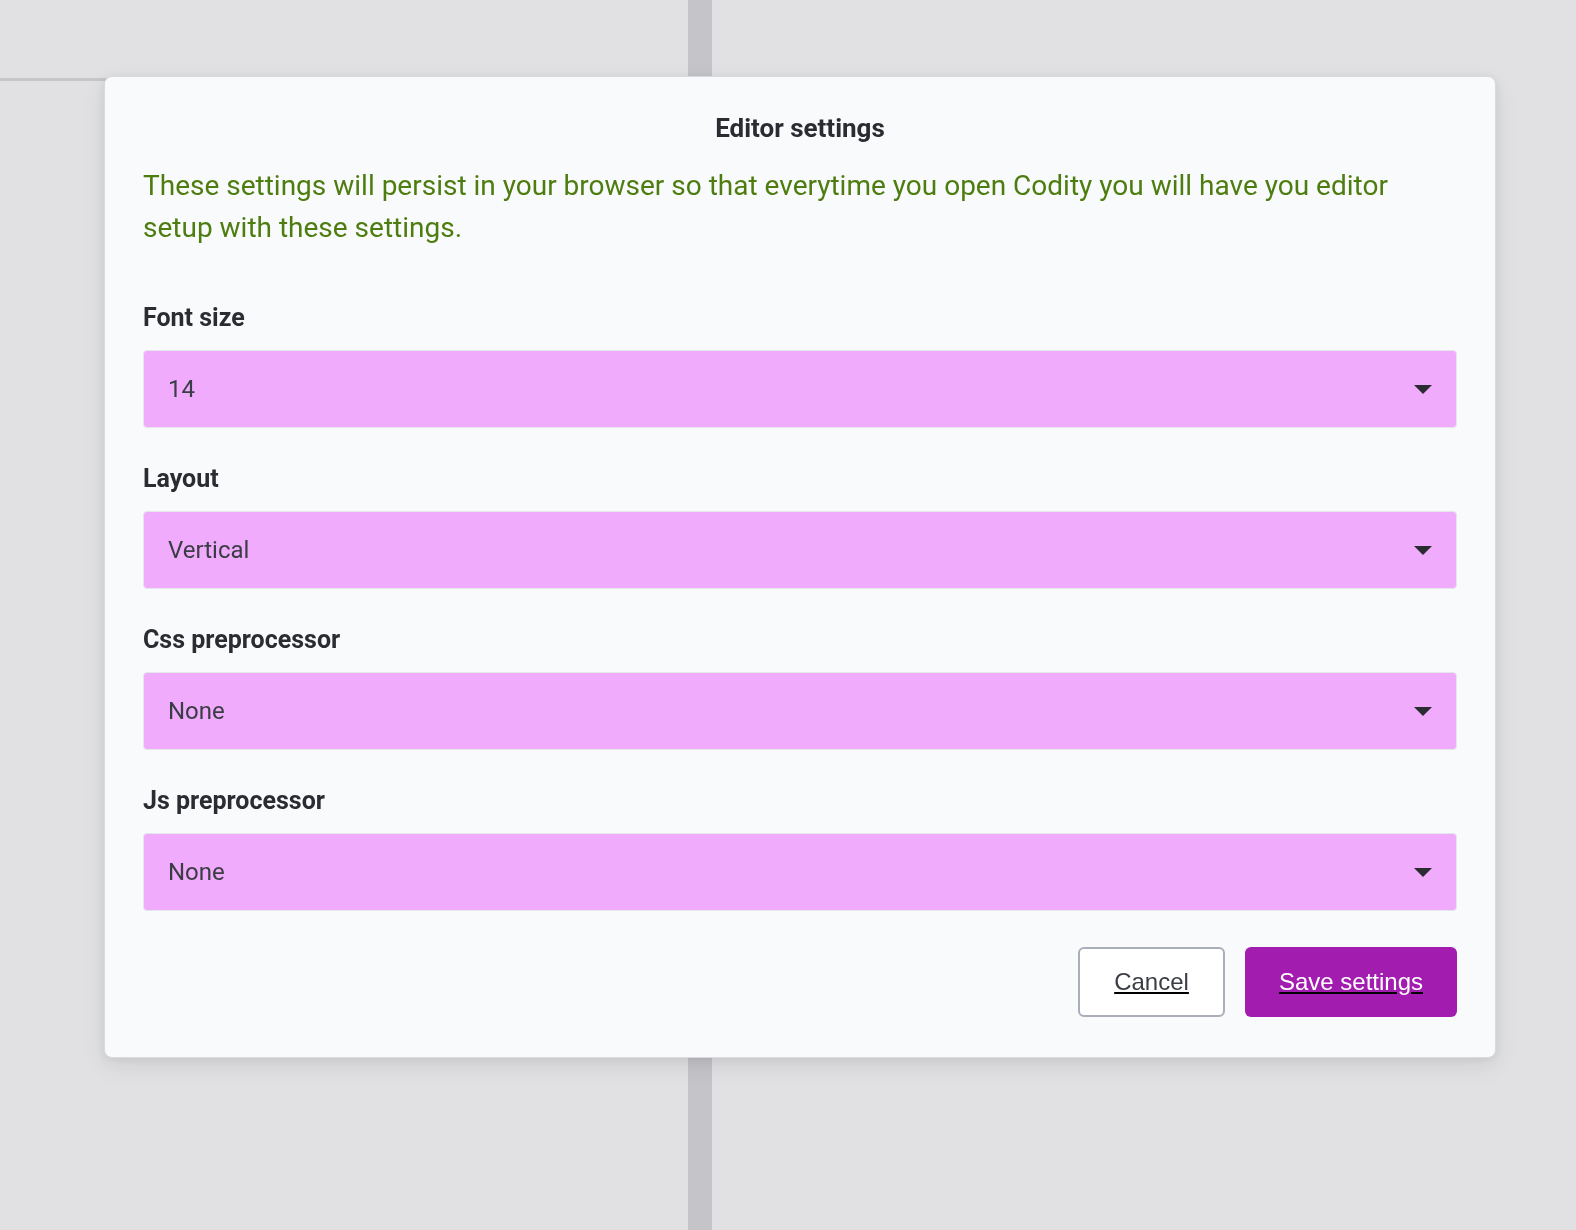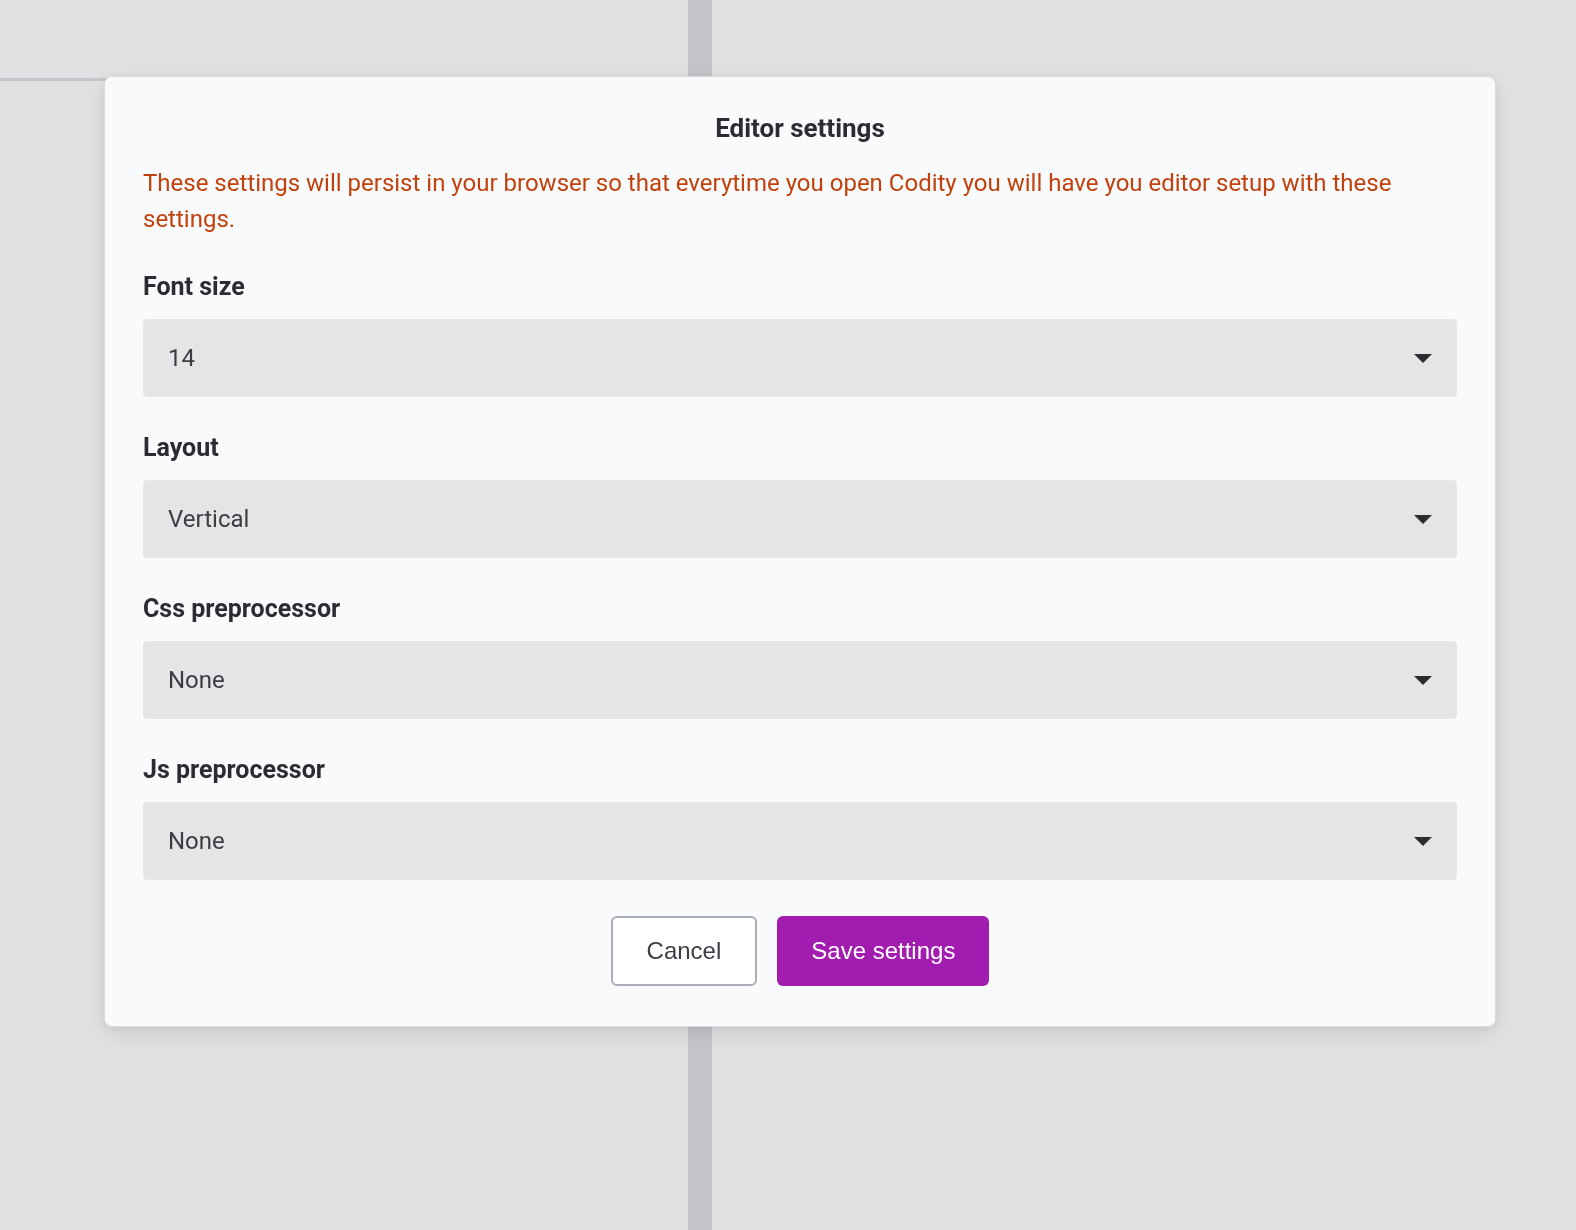--- a/index.html
+++ b/index.html
@@ -49,42 +49,42 @@
     
     .modal-title {
       text-align: center;
       font-size: 26px;
       font-weight: 700;
       color: #2a2c32;
       margin-bottom: 22px;
     }
     
     .modal-desc {
-      font-size: 24px;
-      color: #c2410c;
+      font-size: 28px;
+      color: #4d7c0f;
       line-height: 1.5;
-      margin-bottom: 35px;
+      margin-bottom: 54px;
     }
     
     .field {
       margin-bottom: 36px;
     }
     
     .field-label {
       font-size: 25px;
       color: #2a2c32;
       font-weight: 700;
       margin-bottom: 18px;
       display: block;
     }
     
     .select {
       width: 100%;
       height: 78px;
-      background: #e5e5e5;
+      background: #f0abfc;
       border: 1px solid #e5e7eb;
       border-radius: 4px;
       display: flex;
       align-items: center;
       justify-content: space-between;
       padding: 0 24px;
       cursor: pointer;
     }
     
     .select-value {
@@ -95,23 +95,24 @@
     .select-caret {
       width: 0;
       height: 0;
       border-left: 9px solid transparent;
       border-right: 9px solid transparent;
       border-top: 9px solid #2a2c32;
     }
     
     .actions {
       display: flex;
-      justify-content: center;
+      justify-content: flex-end;
       gap: 20px;
       margin-top: 8px;
+      text-decoration: underline;
     }
     
     .btn {
       height: 70px;
       padding: 0 34px;
       border-radius: 6px;
       font-size: 24px;
       cursor: pointer;
       display: inline-flex;
       align-items: center;

